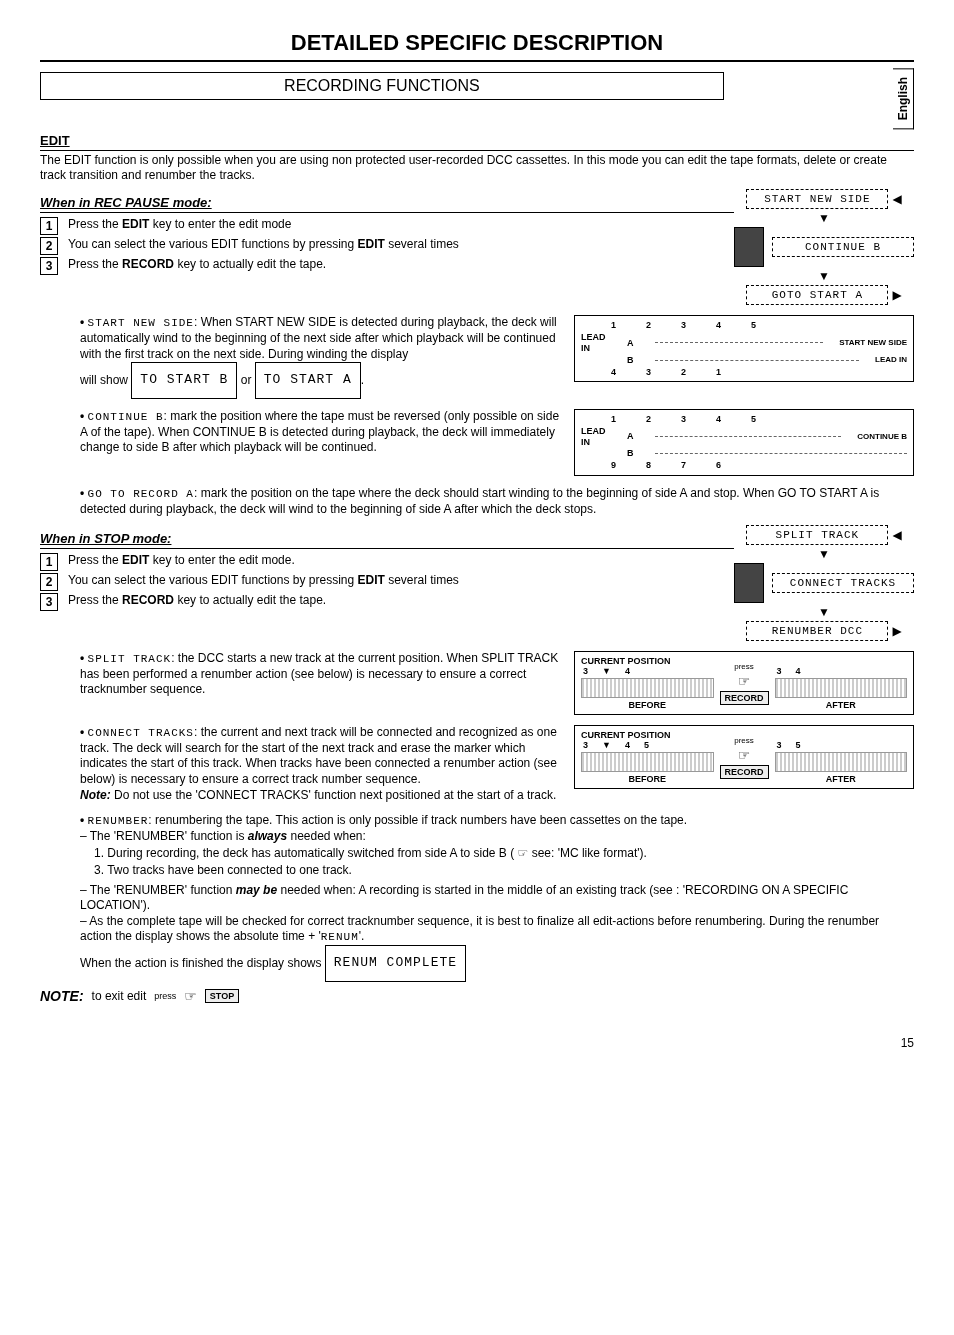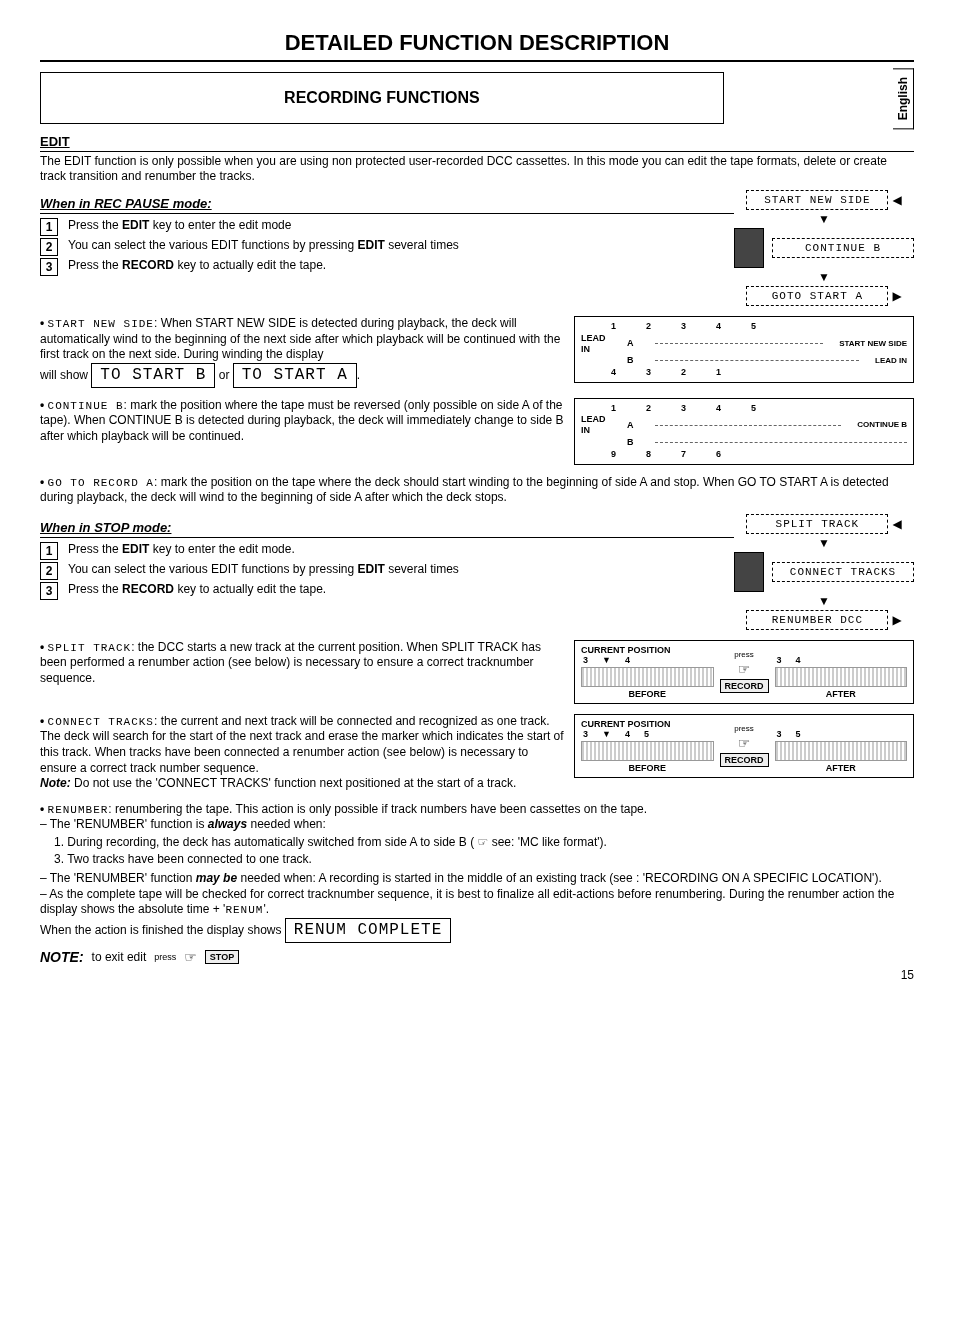--- a/index.html
+++ b/index.html
@@ -15,23 +15,23 @@
     text-align: center;
     font-size: 22px;
     font-weight: bold;
     margin-bottom: 4px;
   }
   .hr-thick { border: none; border-top: 2px solid #000; margin: 0 0 10px 0; }
   .hr-thin  { border: none; border-top: 1px solid #000; margin: 2px 0; }
   .section-title {
     text-align: center;
     font-size: 16px;
-    font-weight: bold;
-    border: 1px solid #000;
-    padding: 16px 0;
+    font-weight: normal;
+    border: 1px solid #000;
+    padding: 4px 0;
     margin-bottom: 6px;
     width: 78%;
   }
   .lang-tab {
     float: right;
     border: 1px solid #000;
     border-right: none;
     writing-mode: vertical-rl;
     transform: rotate(180deg);
     padding: 8px 3px;
@@ -59,34 +59,34 @@
     border: 1px solid #000;
     width: 16px; height: 16px;
     text-align: center;
     font-weight: bold;
     margin-right: 10px;
     line-height: 16px;
     flex: 0 0 16px;
   }
   .step-text { flex: 1; }
   .bullet-block { margin: 10px 0; display: flex; gap: 10px; align-items: flex-start; }
-  .bullet-text { flex: 1; line-height: 1.3; }
+  .bullet-text { flex: 1; line-height: 1.3; margin-left: 40px; }
   .bullet-text .dot { font-weight: bold; }
   .lcd {
     font-family: "Courier New", monospace;
     letter-spacing: 1px;
     font-size: 11px;
   }
   .inline-box {
     border: 1px solid #000;
-    padding: 1px 8px;
+    padding: 9px 8px;
     display: inline-block;
     font-family: "Courier New", monospace;
     letter-spacing: 1px;
-    font-size: 16px;
+    font-size: 13px;
     vertical-align: middle;
   }
   .flow-box {
     border: 1px dashed #000;
     padding: 3px 10px;
     font-family: "Courier New", monospace;
     letter-spacing: 1px;
     font-size: 11px;
     text-align: center;
     min-width: 120px;
@@ -132,28 +132,28 @@
   .ba-mid { display:flex; flex-direction:column; align-items:center; justify-content:center; font-size:8px; gap:2px;}
   .key-icon {
     display:inline-block; border:1px solid #000; padding:1px 4px; font-size:9px; font-weight:bold;
     background:#eee;
   }
   .finger { font-size: 14px; }
   .renumber-list { margin: 2px 0 4px 14px; }
   .renumber-list .li { margin: 1px 0; }
   .note-row { display:flex; align-items:center; gap:8px; margin-top:6px;}
   .note-label { font-weight:bold; font-style:italic; font-size:14px;}
-  .page-num { text-align:right; font-size:12px; margin-top:3px;}
+  .page-num { text-align:right; font-size:12px; margin-top:32px;}
   .clearfix::after { content:""; display:block; clear:both;}
   .flow-loop { position: relative; }
 </style>
 </head>
 <body>
 
-<div class="page-title">DETAILED FUNCTION DESCRIPTION</div>
+<div class="page-title">DETAILED SPECIFIC DESCRIPTION</div>
 <hr class="hr-thick">
 
 <div class="clearfix">
   <div class="lang-tab">English</div>
   <div class="section-title">RECORDING FUNCTIONS</div>
 </div>
 
 <div class="heading-edit">EDIT</div>
 <hr class="hr-thin">
 <div class="intro">The EDIT function is only possible when you are using non protected user-recorded DCC cassettes. In this mode you can edit the tape formats, delete or create track transition and renumber the tracks.</div>

